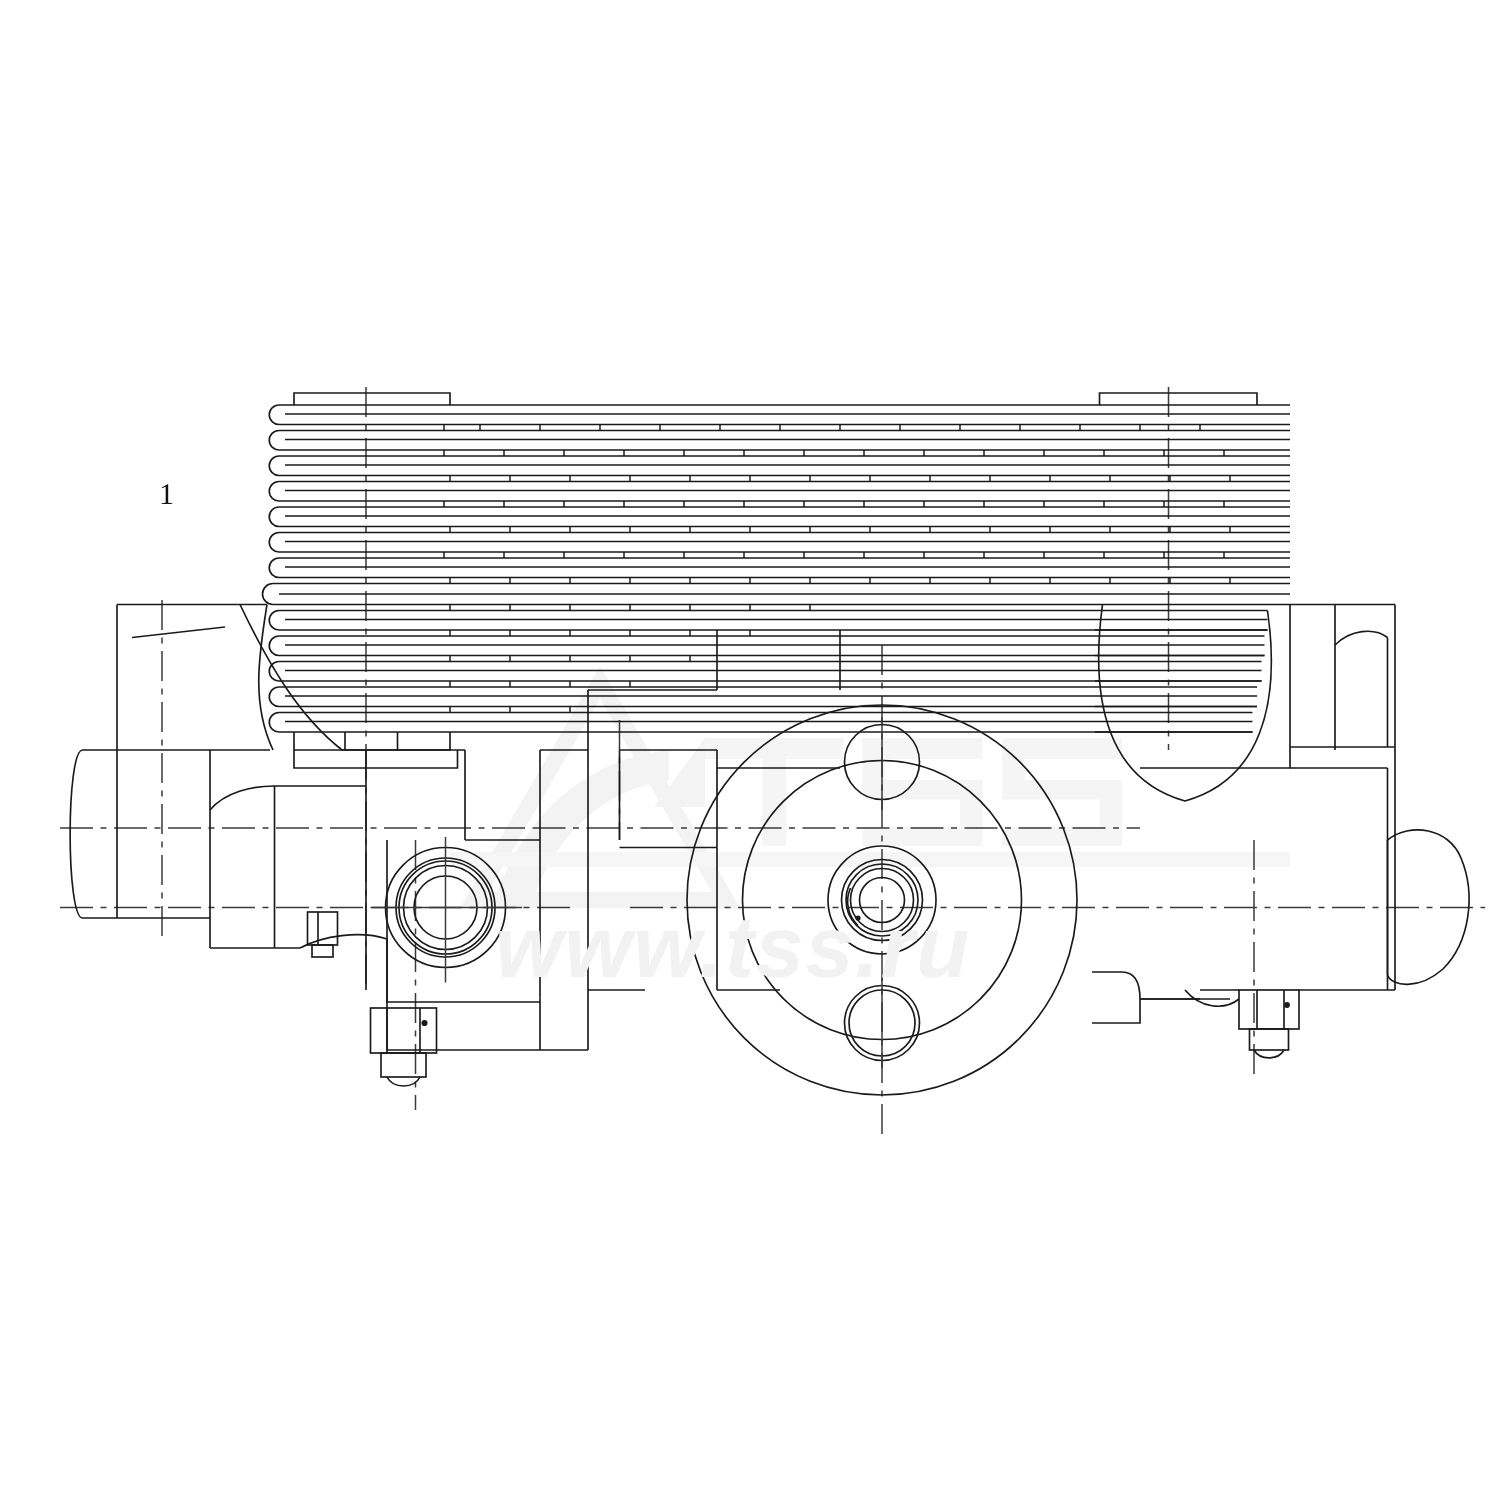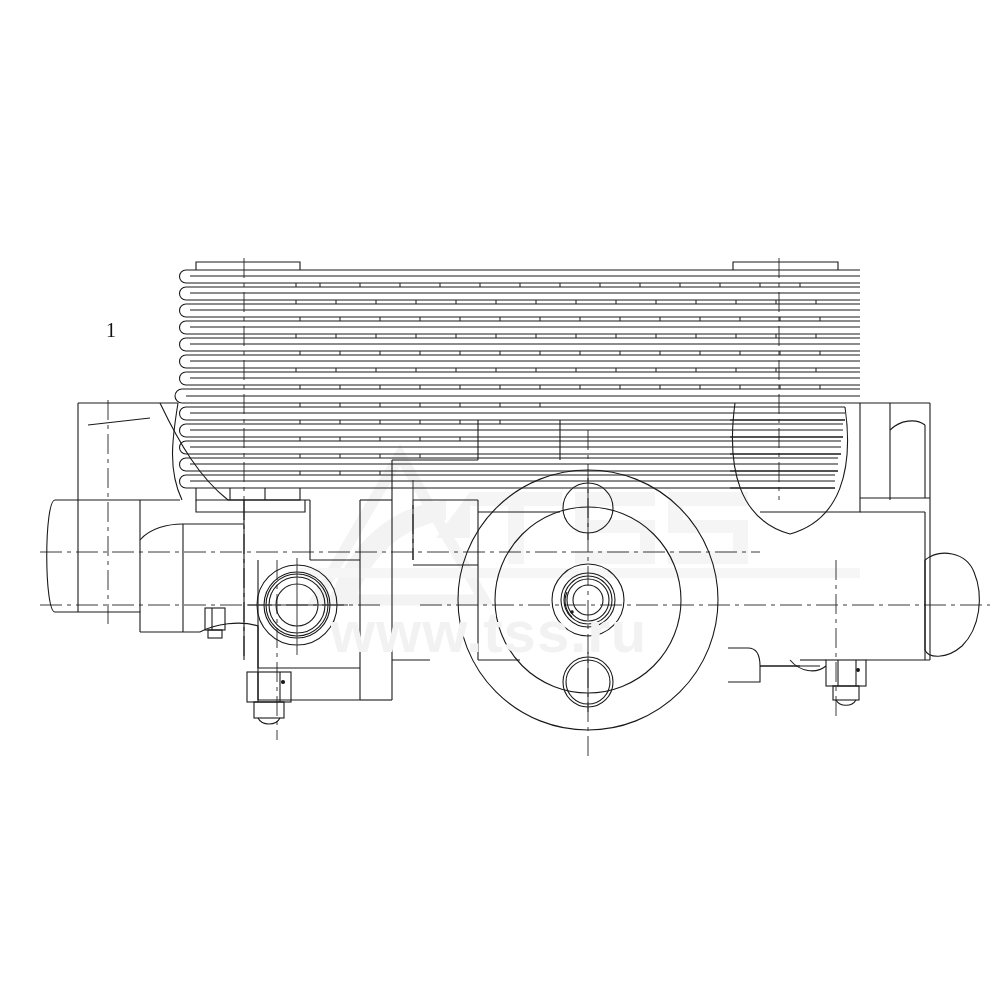--- a/index.html
+++ b/index.html
@@ -9,21 +9,21 @@
   #sheet{position:relative;width:1000px;height:1000px;background:#fff;}
   #drawing{position:absolute;left:0;top:0;width:1000px;height:1000px;}
   .callout-label{
      position:absolute;
      font-family:"Liberation Serif", serif;
      font-size:20px;
      color:#111111;
      line-height:1;
      user-select:none;
   }
-  #wm-layer{position:absolute;left:0;top:0;width:1000px;height:1000px;pointer-events:none;}
+  #wm-layer{position:absolute;left:0;top:0;width:1000px;height:1000px;pointer-events:none;font-style:italic;}
   #wm-text{
      position:absolute;
      left:330px; top:598px;
      font-family:"Liberation Sans", sans-serif;
      font-size:58px;
      font-weight:700;
      letter-spacing:1px;
      color:#f2f2f2;
      white-space:nowrap;
      user-select:none;

